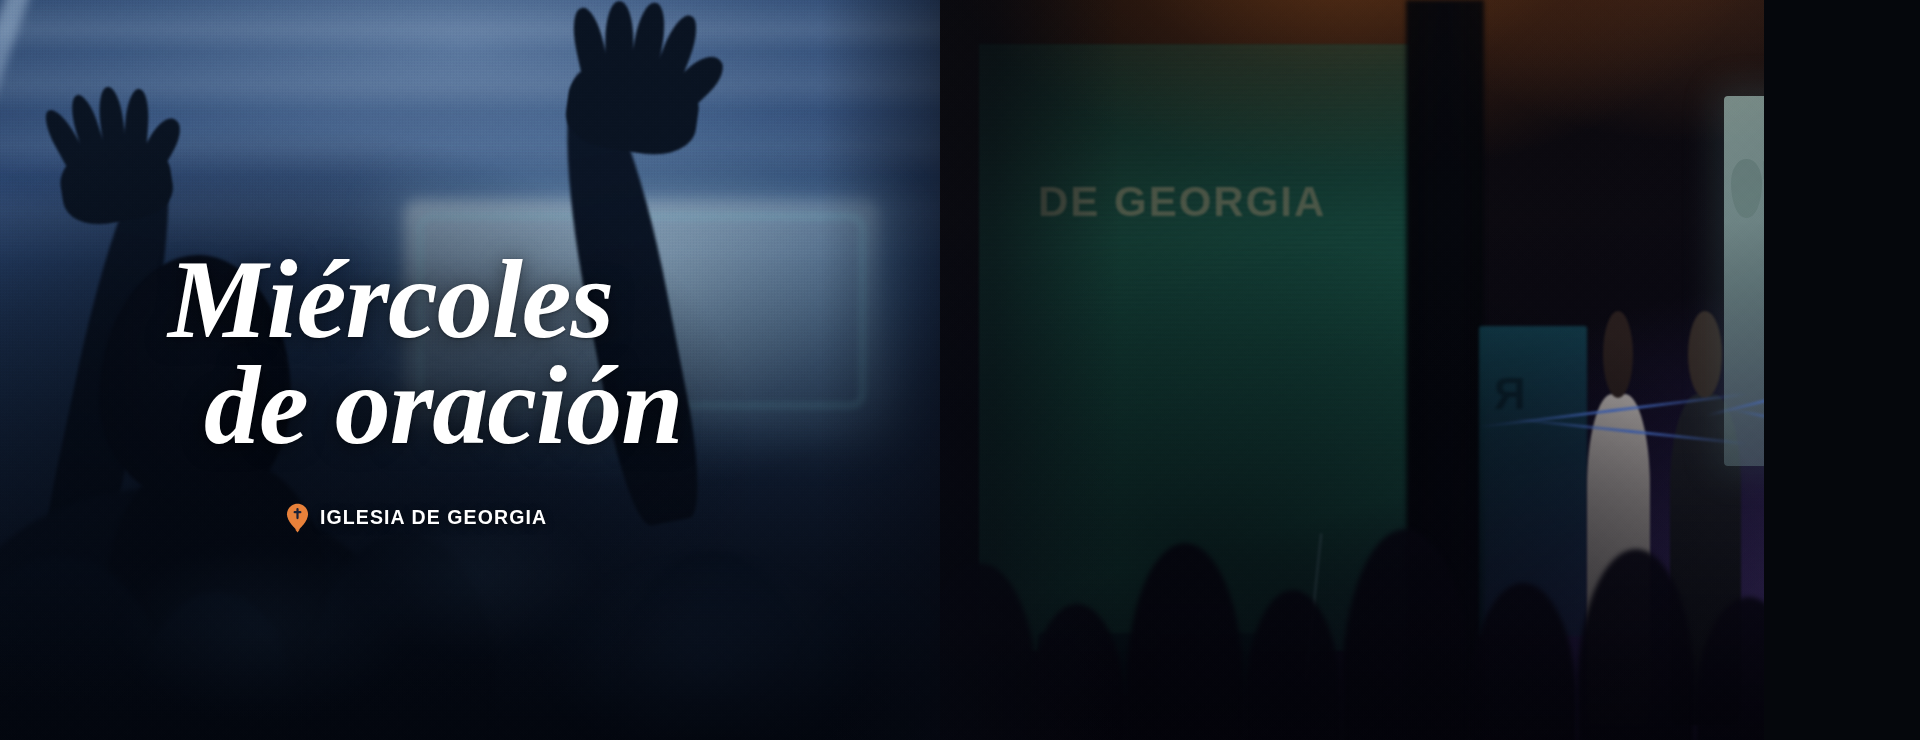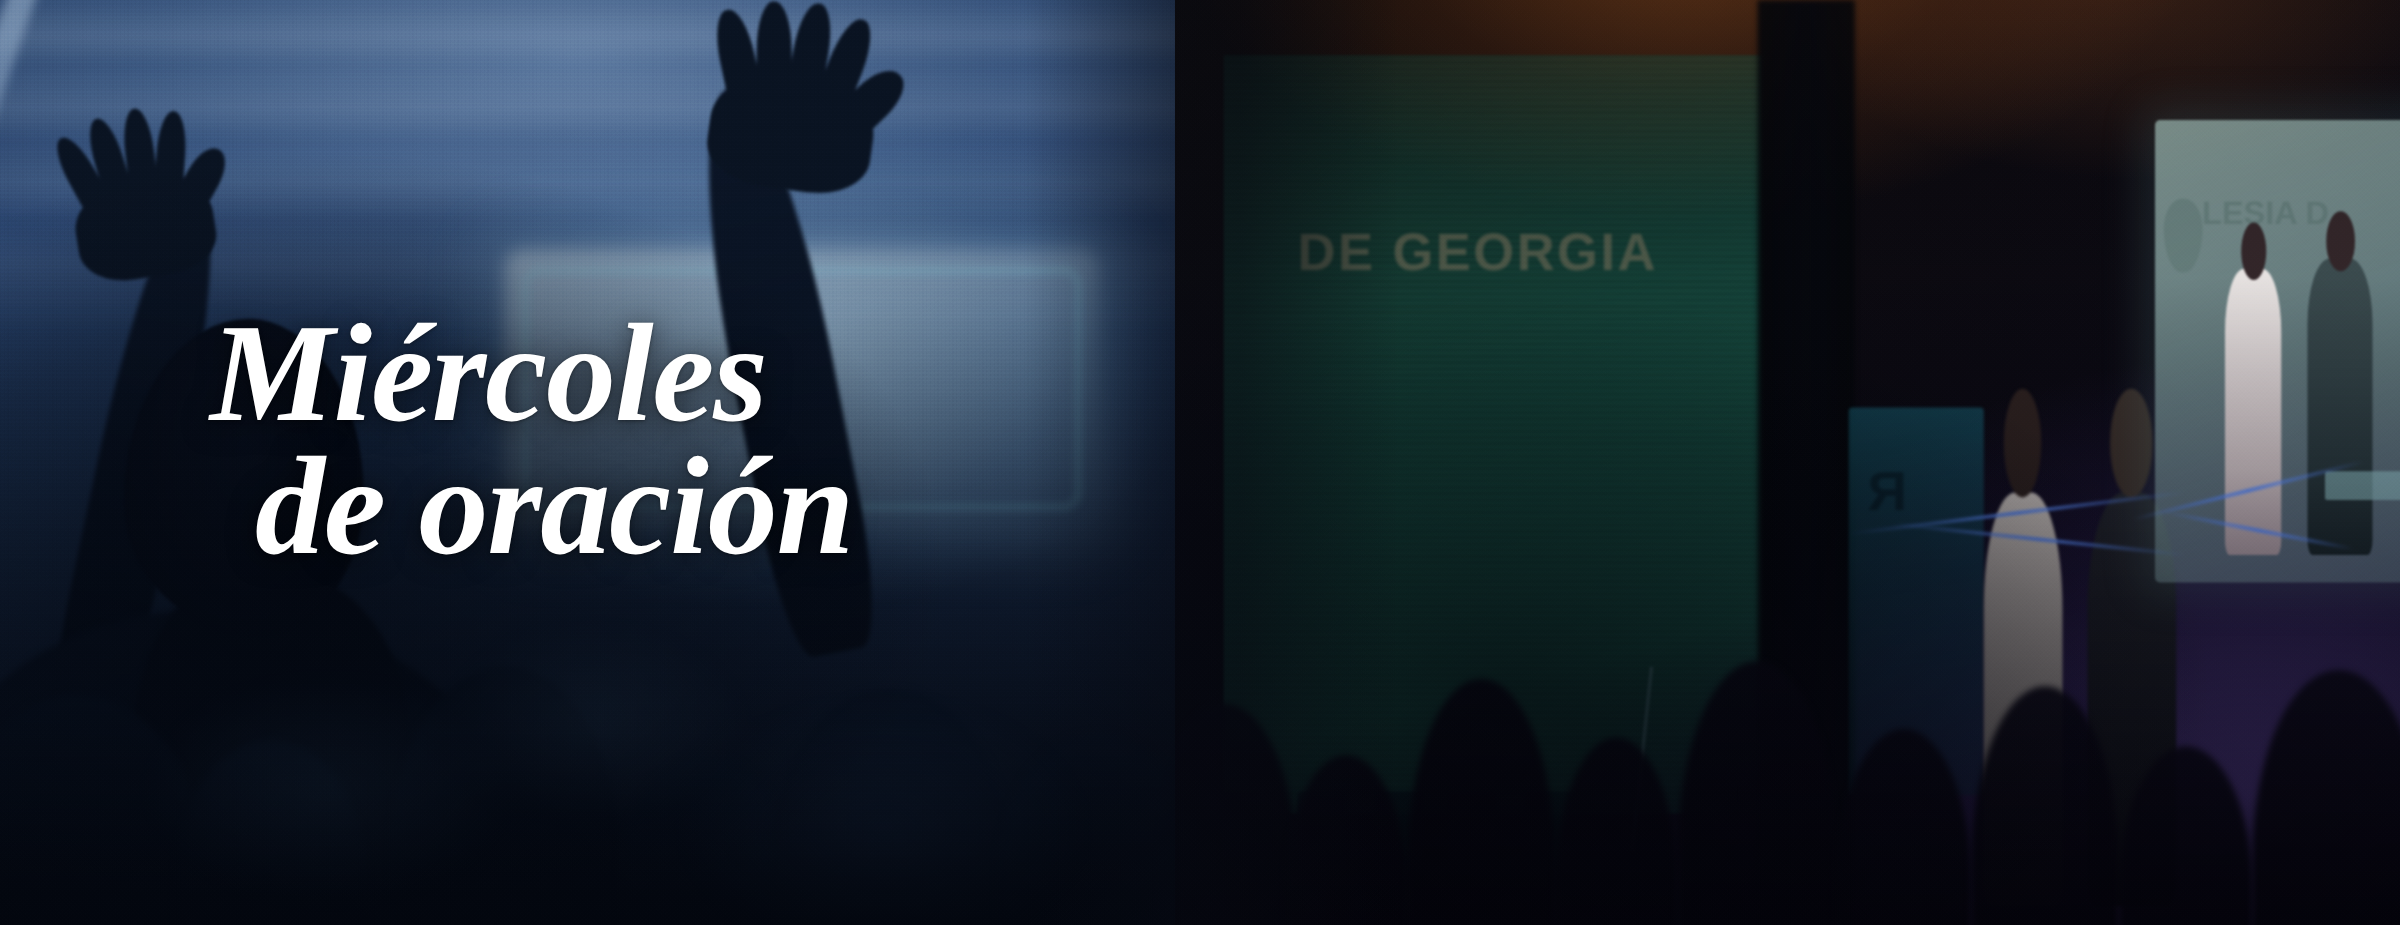--- a/index.html
+++ b/index.html
@@ -1,21 +1,21 @@
 <!DOCTYPE html>
 <html lang="es"><head>
 <meta charset="utf-8">
 <title>Miércoles de oración — Iglesia de Georgia</title>
 <style>
   html,body{margin:0;padding:0;background:#05070c;}
   *{box-sizing:border-box;}
 
   .banner{
     position:relative;
-    width:1920px;
+    width:1764px;
     height:740px;
     overflow:hidden;
     background:#7f1d1d;
     font-family:"Liberation Sans", sans-serif;
     isolation:isolate;
     padding-left:36px;
   }
 
   
   .photo-left{
@@ -484,19 +484,28 @@
   <div class="astroid astroid-br"></div>
 
   <div class="content">
 
     <div class="left-block">
       <h1 class="headline">
         <span class="l1">Miércoles</span>
         <span class="l2">de oración</span>
       </h1>
 
+      <div class="brand">
+        <svg class="pin-icon" viewBox="0 0 24 31" aria-hidden="true">
+          <path d="M12 0.6C5.9 0.6 1 5.5 1 11.6c0 7.1 8.6 15.2 10.3 16.7.4.35 1 .35 1.4 0C14.4 26.8 23 18.7 23 11.6 23 5.5 18.1.6 12 .6z" fill="#E8813A"></path>
+          <rect x="10.85" y="5.1" width="2.3" height="11.6" rx="1.1" fill="#1b2238"></rect>
+          <rect x="7.9" y="8.3" width="8.2" height="2.3" rx="1.1" fill="#1b2238"></rect>
+          <path d="M9.6 27.5 L12 30.6 L14.4 27.5 Z" fill="#E8813A"></path>
+        </svg>
+        <span class="brand-name">IGLESIA DE GEORGIA</span>
+      </div>
     </div>
 
 
   </div>
 
   <div class="grain"></div>
 </div>
 
 </body></html>

